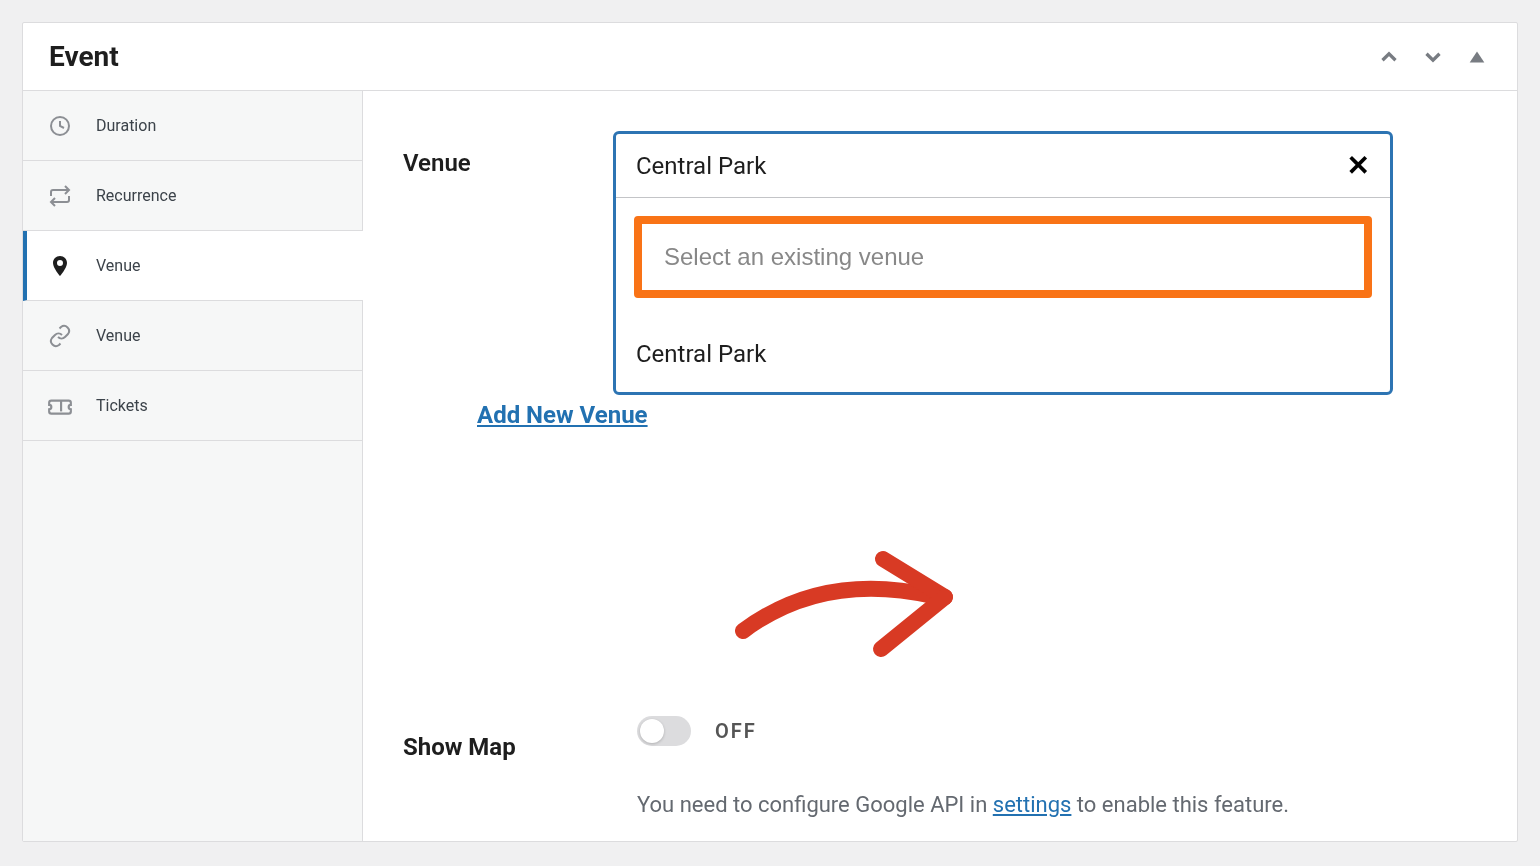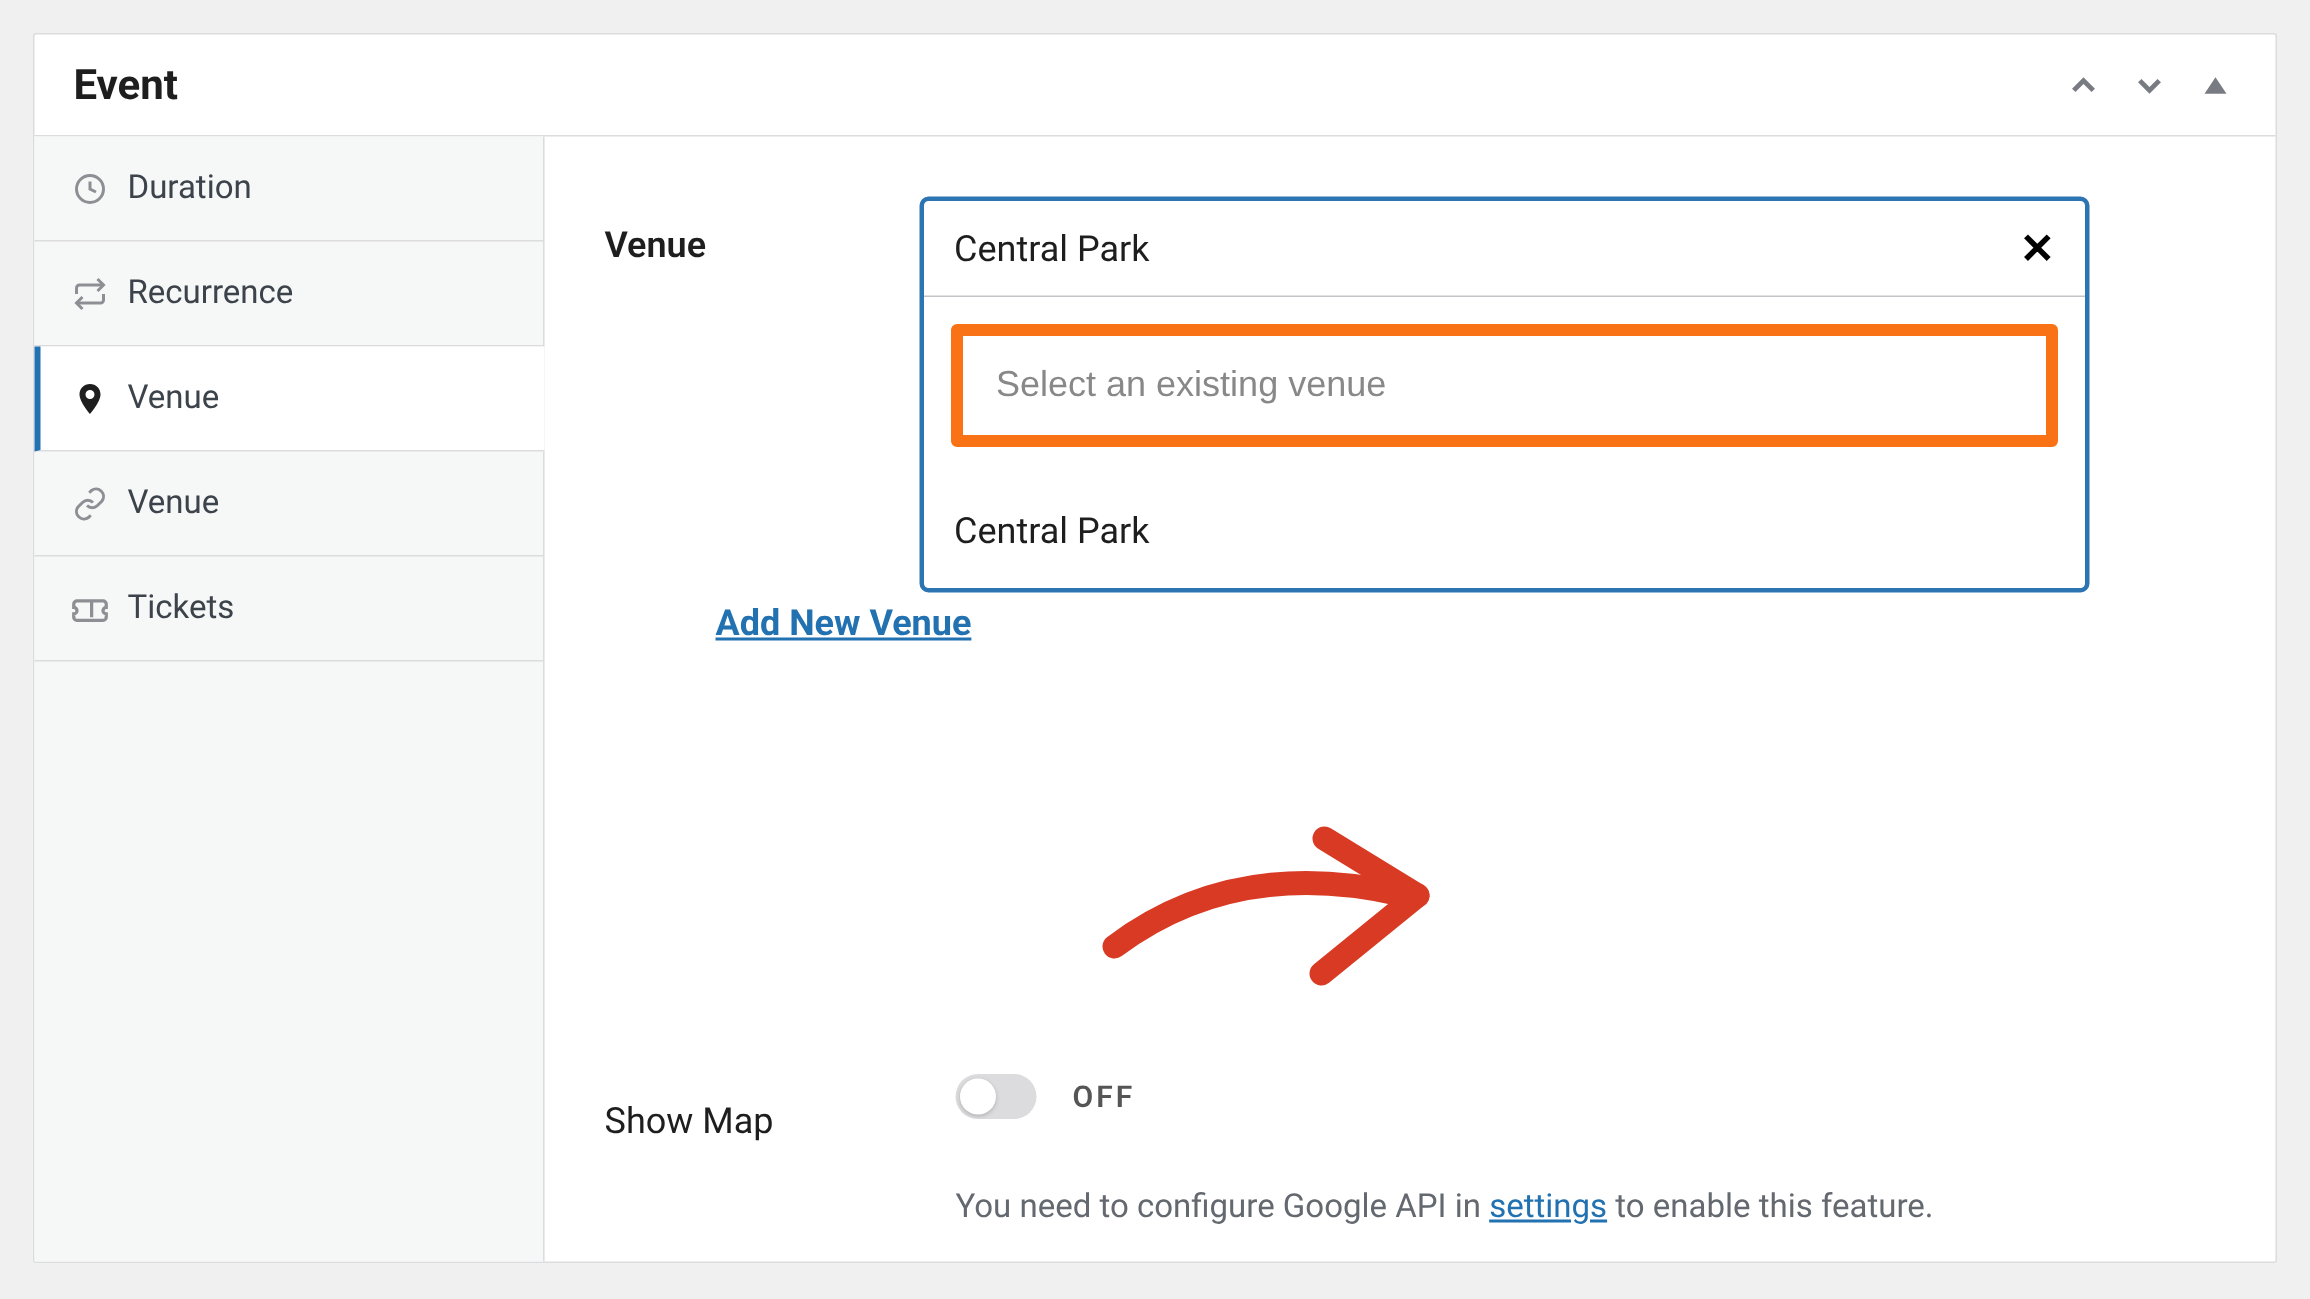--- a/index.html
+++ b/index.html
@@ -33,25 +33,25 @@
   .hdr-icon svg { display: block; }
 
   .panel-body { display: flex; height: calc(100% - 68px); }
   .sidebar {
     width: 340px;
     background: #f6f7f7;
     border-right: 1px solid #dcdcde;
     display: flex; flex-direction: column;
   }
   .sidebar-item {
-    display: flex; align-items: center; gap: 12px;
+    display: flex; align-items: center; gap: 23px;
     height: 70px;
     padding: 0 24px;
     border-bottom: 1px solid #dcdcde;
-    font-size: 22px;
+    font-size: 16px;
     color: #3c434a;
     cursor: pointer;
   }
   .sidebar-item.active {
     background: #fff;
     border-left: 4px solid #2271b1;
     border-right: none;
     position: relative;
     width: calc(100% + 1px);
     padding-left: 20px;
@@ -143,21 +143,21 @@
   .add-new-venue-abs {
     position: absolute;
     top: 310px; left: 70px; margin-left: 44px;
   }
   .showmap-abs {
     position: absolute;
     top: 610px; left: 40px;
     width: calc(100% - 80px);
   }
   .showmap-flex { display: flex; align-items: center; gap: 24px; }
-  .showmap-label { width: 210px; font-size: 24px; font-weight: 400; margin-top: 32px; }
+  .showmap-label { width: 210px; font-size: 24px; font-weight: 700; margin-top: 32px; }
 </style>
 </head>
 <body>
 
 <div class="outer-pad">
   <div class="panel">
     <div class="panel-header">
       <div class="panel-title">Event</div>
       <div class="header-controls">
         <div class="hdr-icon">

